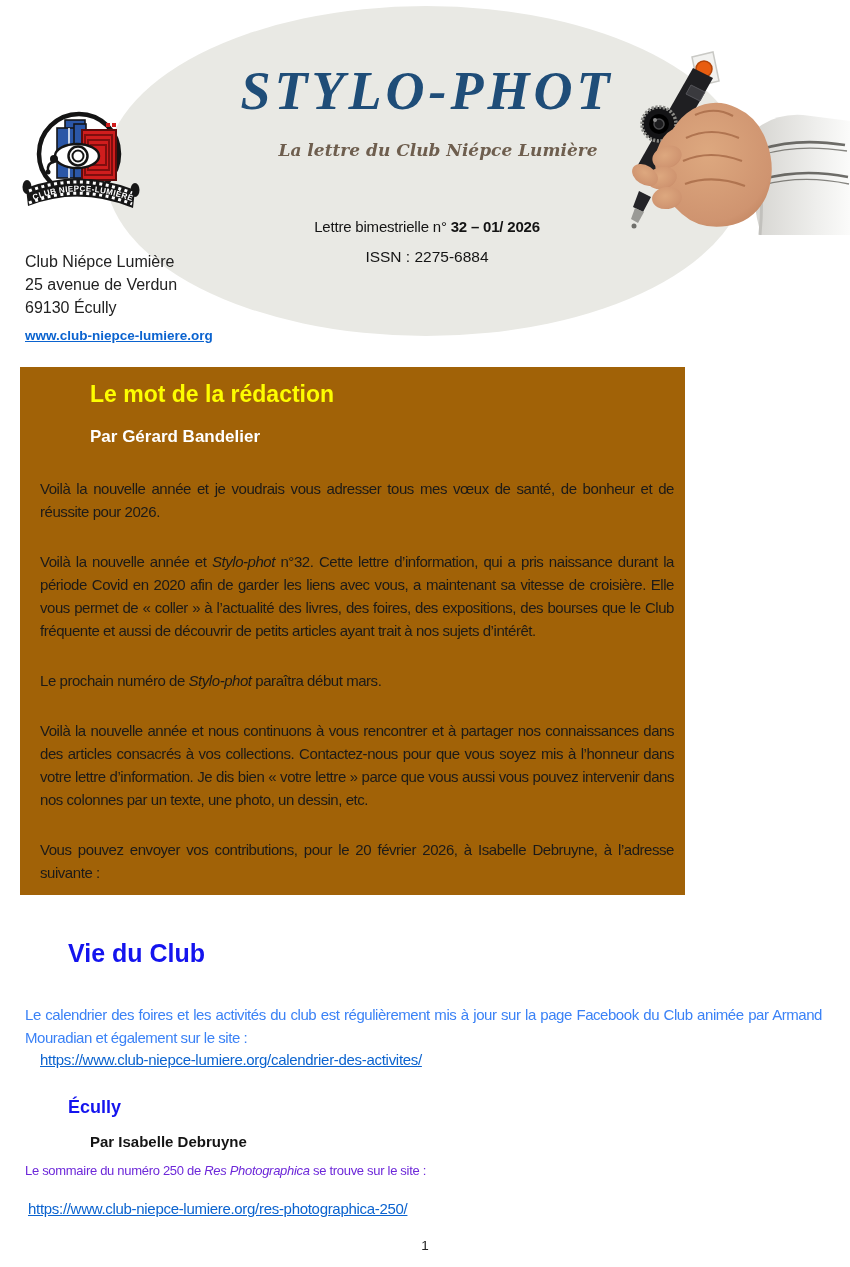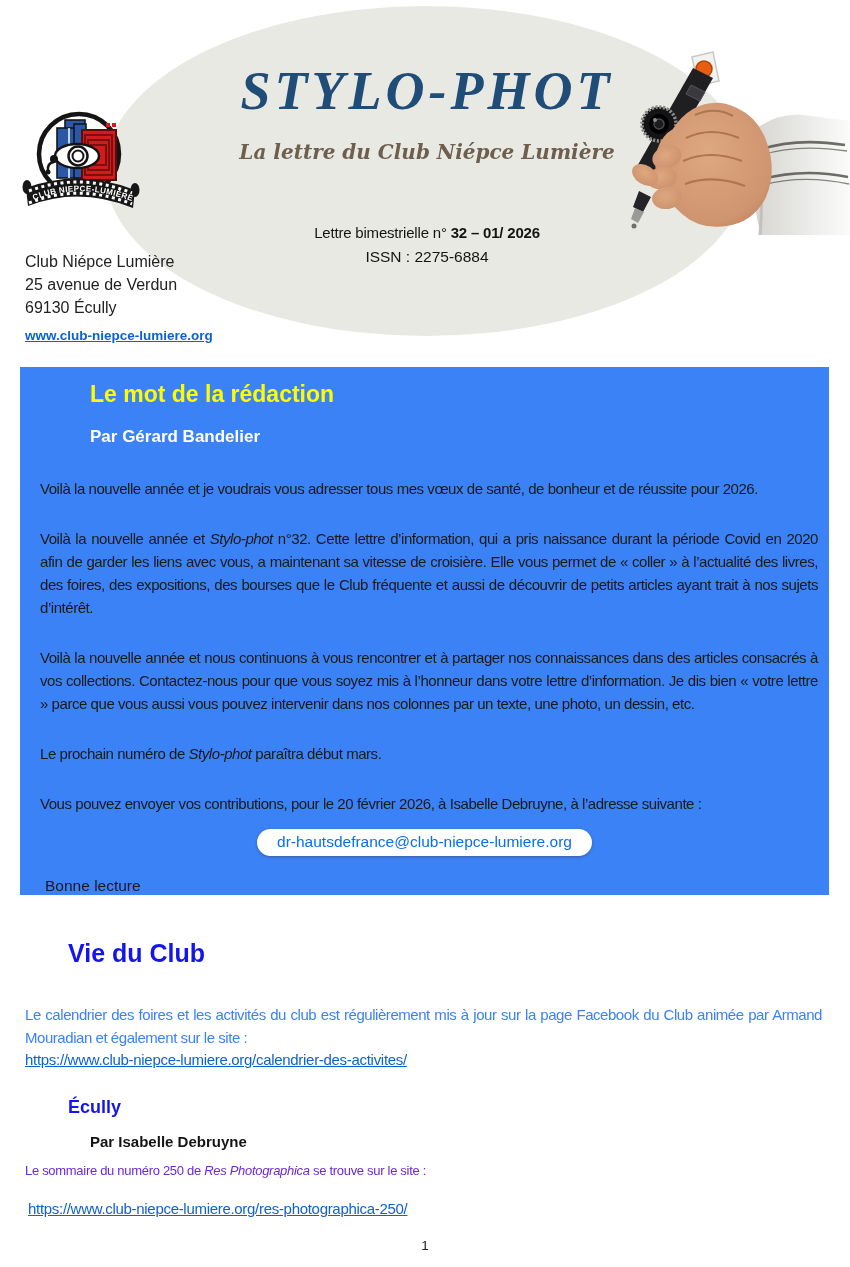--- a/index.html
+++ b/index.html
@@ -28,31 +28,31 @@
     text-align: center;
     font-family: "Liberation Serif", serif;
     font-style: italic;
     font-weight: bold;
     font-size: 54px;
     letter-spacing: 4px;
     color: #1f4d78;
   }
   .masthead-sub {
     position: absolute;
-    left: 107px; top: 140px; width: 640px;
+    left: 118px; top: 140px; width: 640px;
     text-align: center;
     font-family: "DejaVu Serif", serif;
     font-style: italic;
     font-weight: bold;
-    font-size: 20px;
+    font-size: 17px;
     color: #6e5e4e;
   }
   .issue-line {
     position: absolute;
-    left: 107px; top: 224px; width: 640px;
+    left: 107px; top: 218px; width: 640px;
     text-align: center;
     font-size: 15px;
     color: #141414;
     letter-spacing: -0.2px;
   }
   .issn {
     position: absolute;
     left: 107px; top: 248px; width: 640px;
     text-align: center;
     font-size: 15.5px;
@@ -75,22 +75,22 @@
     font-weight: bold;
     color: #0b63cf;
     text-decoration: underline;
     cursor: pointer;
   }
 
   
   .redaction-box {
     position: absolute;
     left: 20px; top: 367px;
-    width: 809px; height: 528px;
-    background: #3b82f6;
+    width: 665px; height: 528px;
+    background: #a16207;
     overflow: hidden;
   }
   .redaction-title {
     margin: 14px 0 0 70px;
     font-size: 23px;
     font-weight: bold;
     color: #fdfd00;
   }
   .redaction-byline {
     margin: 19px 0 0 70px;
@@ -142,21 +142,21 @@
     text-align: justify;
     color: #3b82f6;
   }
   .doc-link {
     font-size: 15px;
     color: #0b63cf;
     text-decoration: underline;
     letter-spacing: -0.3px;
     cursor: pointer;
   }
-  .link1 { position: absolute; left: 25px; top: 1051px; }
+  .link1 { position: absolute; left: 40px; top: 1051px; }
   .edition-title {
     position: absolute;
     left: 68px; top: 1097px;
     font-size: 18px;
     font-weight: bold;
     color: #1414ee;
   }
   .edition-byline {
     position: absolute;
     left: 90px; top: 1133px;
@@ -275,22 +275,22 @@
     <div>25 avenue de Verdun</div>
     <div>69130 Écully</div>
     <span class="club-website">www.club-niepce-lumiere.org</span>
   </div>
 
   <div class="redaction-box">
     <div class="redaction-title">Le mot de la rédaction</div>
     <div class="redaction-byline">Par Gérard Bandelier</div>
     <p class="first">Voilà la nouvelle année et je voudrais vous adresser tous mes vœux de santé, de bonheur et de réussite pour 2026.</p>
     <p><span>Voilà la nouvelle année et </span><span class="it">Stylo-phot</span><span> n°32. Cette lettre d’information, qui a pris naissance durant la période Covid en 2020 afin de garder les liens avec vous, a maintenant sa vitesse de croisière. Elle vous permet de « coller » à l’actualité des livres, des foires, des expositions, des bourses que le Club fréquente et aussi de découvrir de petits articles ayant trait à nos sujets d’intérêt.</span></p>
+    <p><span>Le prochain numéro de </span><span class="it">Stylo-phot</span><span> paraîtra début mars.</span></p>
     <p>Voilà la nouvelle année et nous continuons à vous rencontrer et à partager nos connaissances dans des articles consacrés à vos collections. Contactez-nous pour que vous soyez mis à l’honneur dans votre lettre d’information. Je dis bien « votre lettre » parce que vous aussi vous pouvez intervenir dans nos colonnes par un texte, une photo, un dessin, etc.</p>
-    <p><span>Le prochain numéro de </span><span class="it">Stylo-phot</span><span> paraîtra début mars.</span></p>
     <p>Vous pouvez envoyer vos contributions, pour le 20 février 2026, à Isabelle Debruyne, à l’adresse suivante :</p>
     <div class="pill-row">
       <span class="email-pill">dr-hautsdefrance@club-niepce-lumiere.org</span>
     </div>
     <div class="closing">Bonne lecture</div>
   </div>
 
   <div class="vie-title">Vie du Club</div>
   <div class="vie-p1">Le calendrier des foires et les activités du club est régulièrement mis à jour sur la page Facebook du Club animée par Armand Mouradian et également sur le site :</div>
   <span class="doc-link link1">https://www.club-niepce-lumiere.org/calendrier-des-activites/</span>

